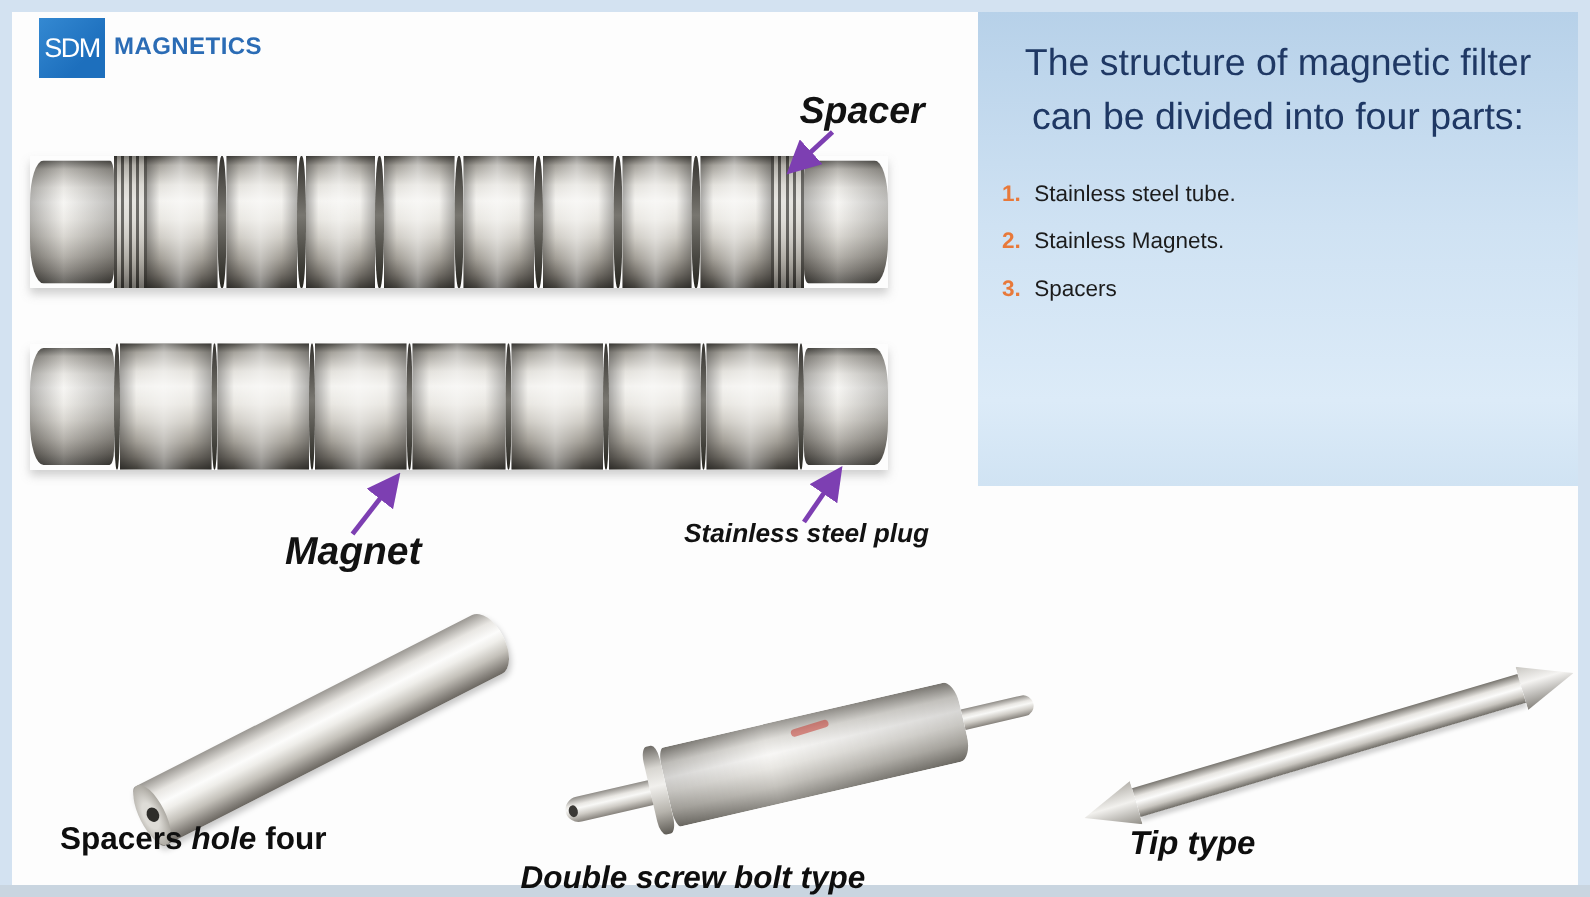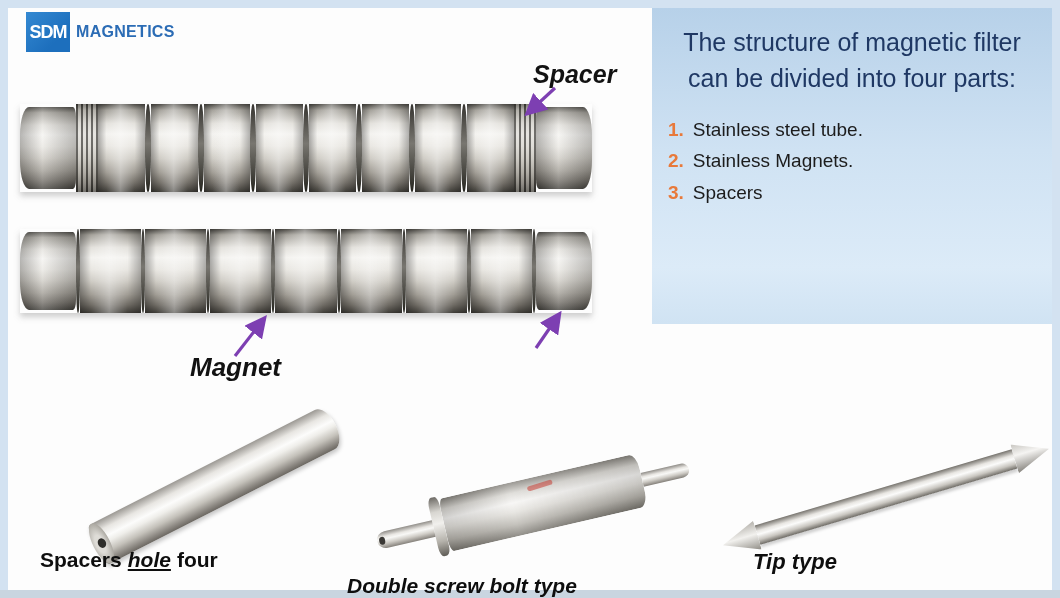--- a/index.html
+++ b/index.html
@@ -9,31 +9,31 @@
   
   .frame{position:absolute;background:var(--frame-blue,#d3e2f1);}
   .frame.top{left:0;top:0;width:1060px;height:8px;}
   .frame.left{left:0;top:0;width:8px;height:598px;}
   .frame.right{right:0;top:0;width:8px;height:598px;}
   .frame.bottom{left:0;bottom:0;width:1060px;height:8px;background:var(--frame-bottom,#c9d5e0);}
 
   
   .logo{position:absolute;left:26px;top:12px;display:flex;align-items:center;gap:6px;}
   .logo-square{width:44px;height:40px;background:linear-gradient(135deg,#3489d2,var(--logo-blue,#1d6fbd) 70%);
-               color:#fff;font-weight:bold;font-size:18px;letter-spacing:-1px;
+               color:#fff;font-weight:normal;font-size:18px;letter-spacing:-1px;
                display:flex;align-items:center;justify-content:center;}
   .logo-text{color:#2b6cb5;font-weight:bold;font-size:16px;letter-spacing:.3px;}
 
   
   .panel{position:absolute;left:652px;top:8px;width:400px;height:316px;
          background:linear-gradient(180deg,var(--panel-top,#b7d1e9) 0%,var(--panel-mid,#cfe2f3) 45%,var(--panel-bottom,#dcebf8) 82%,#d0e3f3 100%);}
   .panel h2{width:372px;margin:17px auto 0;text-align:center;font-size:25px;line-height:1.43;
             color:var(--accent-navy,#1f3864);font-weight:normal;}
   .panel ul{list-style:none;margin:17px 0 0;padding:0 0 0 16px;}
-  .panel li{font-size:19px;line-height:31.5px;color:#1c1c1c;}
+  .panel li{font-size:15px;line-height:31.5px;color:#1c1c1c;}
   .panel li .num{color:var(--accent-orange,#e8793a);font-weight:bold;margin-right:9px;}
 
   
   .rod{position:absolute;display:flex;align-items:stretch;box-shadow:0 4px 6px rgba(120,120,120,.35);}
   .rod1{left:20px;top:104px;width:572px;height:88px;}
   .rod2{left:20px;top:229px;width:572px;height:84px;}
   .seg{flex:1;background-image:linear-gradient(90deg,rgba(0,0,0,.30),rgba(255,255,255,0) 18%,rgba(255,255,255,.38) 48%,rgba(255,255,255,0) 78%,rgba(0,0,0,.28)),var(--metal);}
   .ring{width:6px;background:linear-gradient(180deg,#35332f,#787670 45%,#26251f);border-radius:45%;}
   .rod2 .ring{width:4px;}
   .cap{width:56px;margin:3px 0;background-image:linear-gradient(90deg,rgba(0,0,0,.25),rgba(255,255,255,.22) 40%,rgba(0,0,0,.22)),var(--metal);}
@@ -77,21 +77,21 @@
   .prod-tip{left:672px;top:410px;width:365px;height:145px;}
   .tipWrap{position:absolute;left:4px;top:53px;width:340px;height:36px;display:flex;align-items:center;transform:rotate(-16.5deg);}
   .cone{width:36px;height:30px;background:linear-gradient(180deg,#b5b2ac,#f2f1ee 45%,#908d86);}
   .coneL{clip-path:polygon(100% 0,0 50%,100% 100%);}
   .coneR{clip-path:polygon(0 0,100% 50%,0 100%);background:linear-gradient(180deg,#c8c6c1,#f5f4f2 40%,#85827c);}
   .tipRod{flex:1;height:20px;background:linear-gradient(180deg,#77746e,#e8e6e2 30%,#fbfbfa 48%,#c9c6c0 75%,#6f6c66);
           box-shadow:0 3px 3px rgba(0,0,0,.18);}
 
   .plabel{position:absolute;font-weight:bold;color:#0e0e0e;font-size:21px;}
   .plab-thread{left:40px;top:548px;}
-  .plab-thread .mid{font-style:italic;margin:0 6px;text-decoration:underline;}
+  .plab-thread .mid{font-style:italic;margin:0 6px;}
   .plab-bolt{left:347px;top:550px;font-style:italic;margin-top:24px;}
   .plab-tip{left:753px;top:549px;font-style:italic;font-size:22px;}
 </style>
 </head>
 <body>
 
 <div class="page" style="--accent-navy: #1f3864; --accent-orange: #e8793a; --arrow-purple: #7d3fb2; --frame-blue: #d3e2f1; --frame-bottom: #c9d5e0; --logo-blue: #1d6fbd; --panel-top: #b7d1e9; --panel-mid: #cfe2f3; --panel-bottom: #dcebf8;">
 
   <div class="frame top"></div>
   <div class="frame left"></div>
@@ -149,20 +149,21 @@
       <div class="ring"></div>
     <div class="seg"></div>
       <div class="ring"></div>
     <div class="seg"></div>
     <div class="ring"></div>
     <div class="cap right"></div>
   </div>
 
   <div class="dlabel lab-spacer">Spacer</div>
   <div class="dlabel lab-magnet">Magnet</div>
+  <div class="dlabel lab-plug">Stainless steel plug</div>
 
   <svg class="arrow arr-spacer" width="75" height="40">
     <defs>
         <marker id="ah1" markerWidth="7" markerHeight="7" refX="5" refY="3.5" orient="auto">
           <path d="M0,0 L7,3.5 L0,7 z" fill="currentColor"></path>
         </marker>
       </defs>
     <line x1="40" y1="6" x2="14" y2="30" stroke="currentColor" stroke-width="3.2" marker-end="url(#ah1)"></line>
   </svg>
   <svg class="arrow arr-magnet" width="50" height="48">

